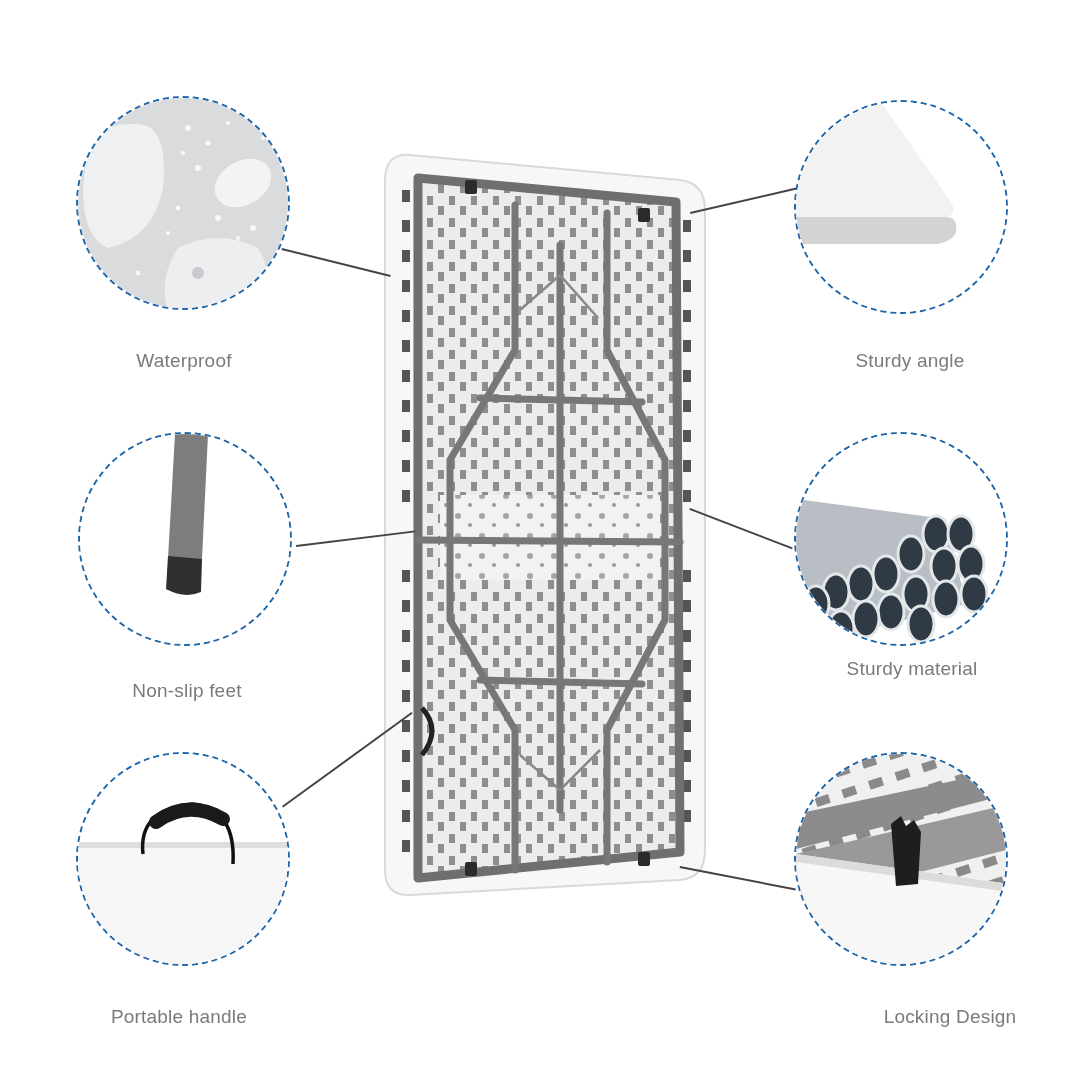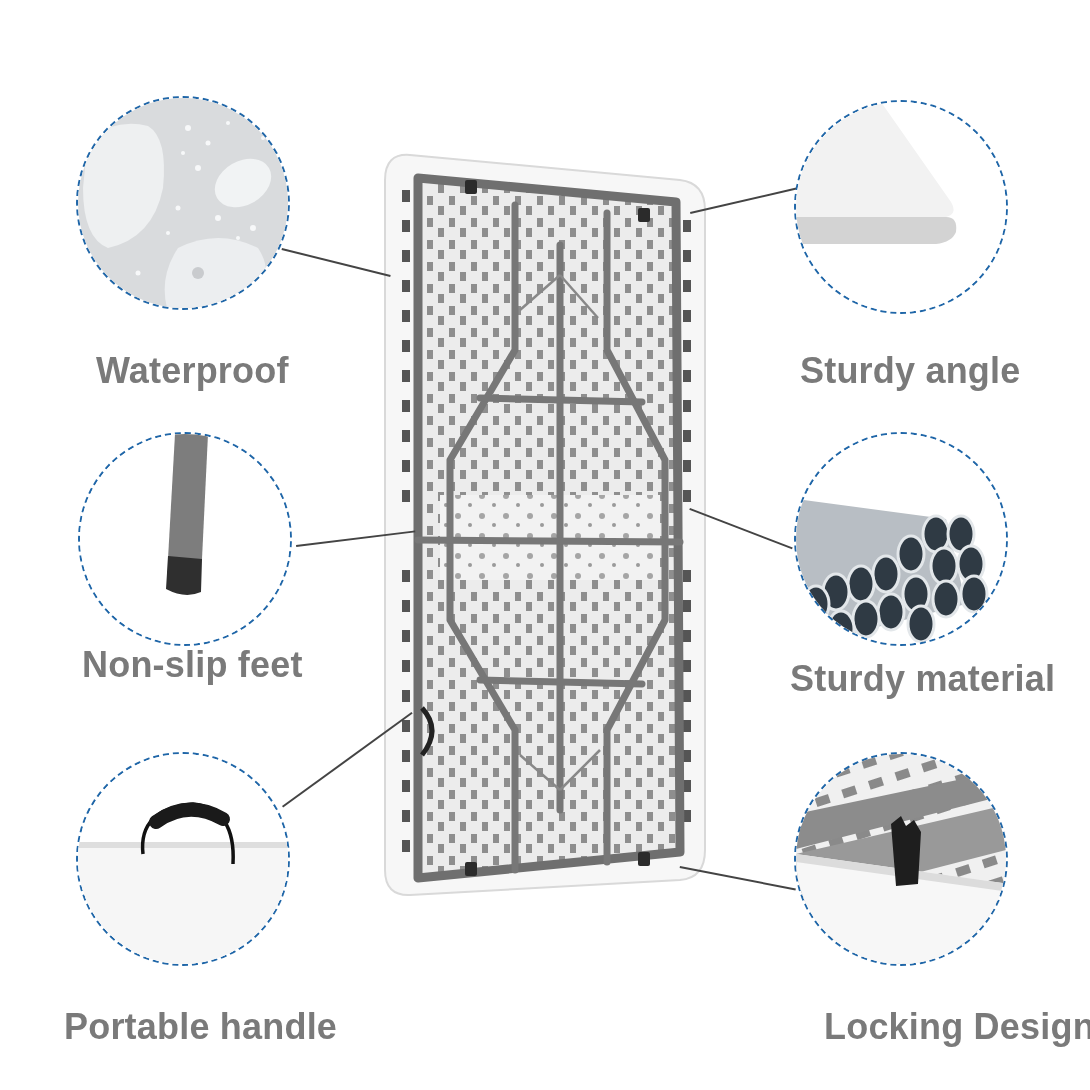--- a/index.html
+++ b/index.html
@@ -7,21 +7,21 @@
     width: 1090px; height: 1090px; background: #ffffff;
     position: relative; overflow: hidden;
     font-family: "Liberation Sans", "DejaVu Sans", sans-serif;
   }
   .callout {
     position: absolute; width: 214px; height: 214px; border-radius: 50%;
     border: 2.5px dashed #1f66a8; overflow: hidden; background: #fff;
     box-sizing: border-box;
   }
   .label {
-    position: absolute; font-weight: bold; font-size: 36px; color: #7a7a7a;
+    position: absolute; font-weight: normal; font-size: 19px; color: #7a7a7a;
     letter-spacing: 0.2px; white-space: nowrap; text-align: center;
   }
   .leader { position: absolute; height: 1.5px; background: #444; transform-origin: 0 0; }
   svg { display: block; }
   #table-wrap { position: absolute; left: 380px; top: 150px; }
 </style>
 </head>
 <body>
 
 <div id="table-wrap">
@@ -162,21 +162,21 @@
 </div>
 <div class="label" style="left:800px;top:350px;width:220px;">Sturdy angle</div>
 
 <div class="callout" style="left:78px;top:432px;">
   <svg width="214" height="214">
     <rect width="214" height="214" fill="#fff"></rect>
     <path d="M95 0 L128 0 L122 125 L88 125 Z" fill="#7d7d7d"></path>
     <path d="M88 122 L122 125 L121 158 Q105 165 86 155 Z" fill="#2f2f2f"></path>
   </svg>
 </div>
-<div class="label" style="left:82px;top:644px;width:210px;">Non-slip feet</div>
+<div class="label" style="left:82px;top:680px;width:210px;">Non-slip feet</div>
 
 <div class="callout" style="left:794px;top:432px;">
   <svg width="214" height="214">
     <rect width="214" height="214" fill="#fff"></rect>
     <path d="M0 65 L150 85 L170 170 L0 214 Z" fill="#b8bec4"></path>
     <g fill="#2f3a44" stroke="#e3e7ea" stroke-width="3">
       <ellipse cx="140" cy="100" rx="13" ry="18"></ellipse>
         <ellipse cx="165" cy="100" rx="13" ry="18"></ellipse>
       <ellipse cx="115" cy="120" rx="13" ry="18"></ellipse>
         <ellipse cx="148" cy="132" rx="13" ry="18"></ellipse>
@@ -199,21 +199,21 @@
 
 <div class="callout" style="left:76px;top:752px;">
   <svg width="214" height="214">
     <rect width="214" height="214" fill="#fff"></rect>
     <rect x="0" y="90" width="214" height="124" fill="#f6f6f6"></rect>
     <rect x="0" y="88" width="214" height="6" fill="#dedede"></rect>
     <path d="M65 100 Q60 55 115 50 Q158 55 155 110" fill="none" stroke="#111" stroke-width="3.5"></path>
     <path d="M78 68 Q110 45 145 65" fill="none" stroke="#1a1a1a" stroke-width="14" stroke-linecap="round"></path>
   </svg>
 </div>
-<div class="label" style="left:64px;top:1006px;width:254px;">Portable handle</div>
+<div class="label" style="left:52px;top:1006px;width:254px;">Portable handle</div>
 
 <div class="callout" style="left:794px;top:752px;">
   <svg width="214" height="214">
     <defs>
       <pattern id="grid2" width="28" height="22" patternUnits="userSpaceOnUse" patternTransform="rotate(-18)">
         <rect width="28" height="22" fill="#f0f0f0"></rect>
         <rect x="4" y="4" width="14" height="9" fill="#8a8a8a"></rect>
       </pattern>
     </defs>
     <rect width="214" height="214" fill="url(#grid2)"></rect>

